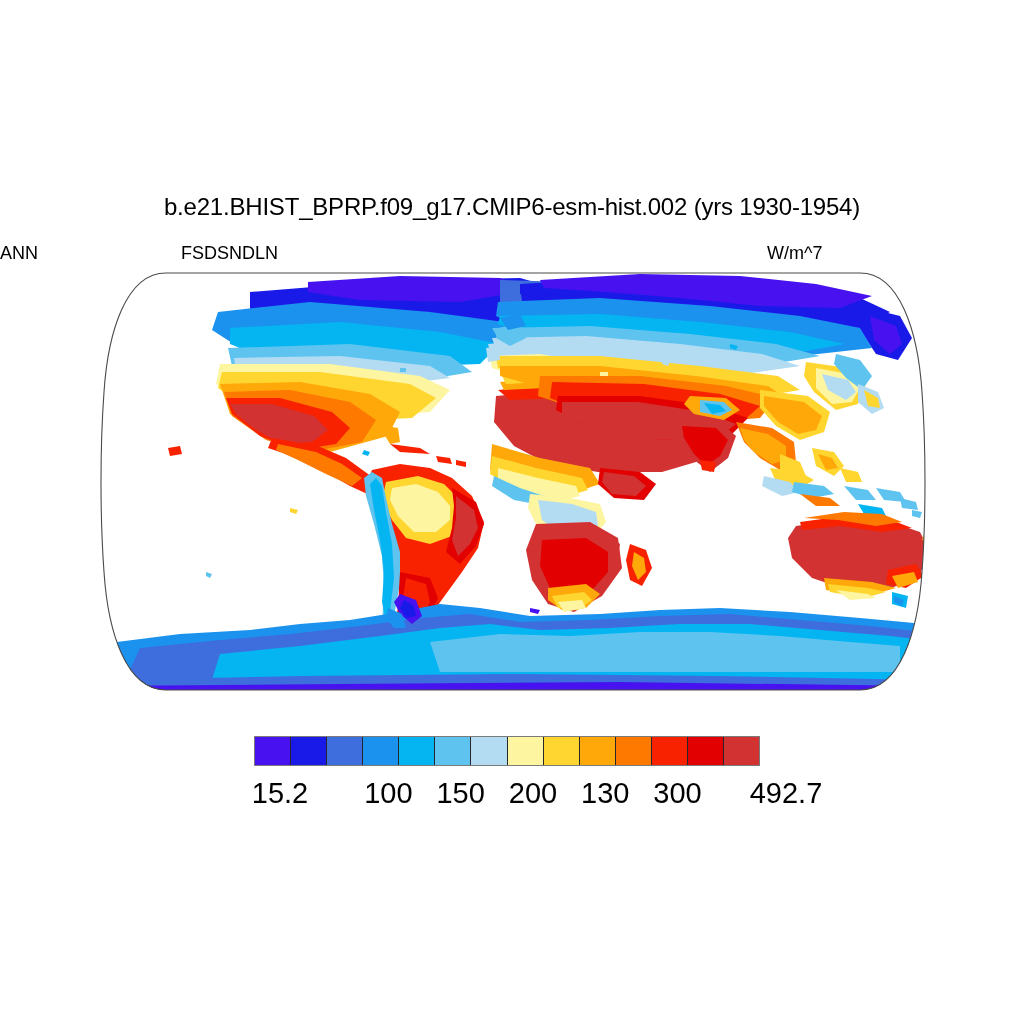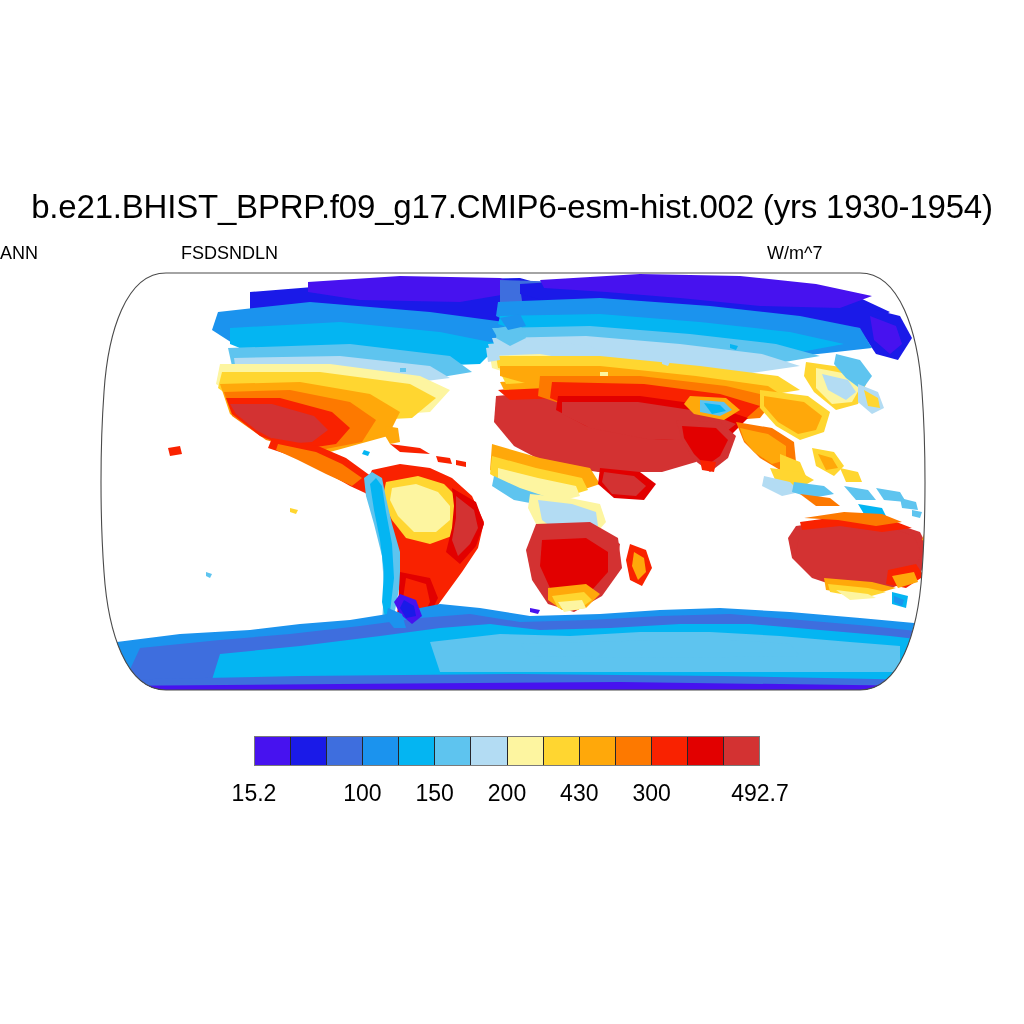--- a/index.html
+++ b/index.html
@@ -6,40 +6,40 @@
   body{
     width:1024px;height:1024px;background:#ffffff;
     font-family:"Liberation Sans",sans-serif;
     color:#000000;overflow:hidden;position:relative;
   }
   #fig{position:absolute;left:0;top:0;width:1024px;height:1024px;}
 
   
   .title{
     position:absolute;left:0;top:192px;width:1024px;
-    text-align:center;font-size:33px;line-height:30px;
+    text-align:center;font-size:24px;line-height:30px;
     letter-spacing:-0.2px;white-space:nowrap;
   }
   .subrow{position:absolute;top:240px;height:26px;font-size:18px;line-height:26px;white-space:nowrap;}
   .sub-left{left:181px;}
   .sub-mid{left:0;width:1024px;text-align:left;}
   .sub-right{left:767px;}
 
   
   .mapwrap{position:absolute;left:100px;top:272px;width:826px;height:419px;}
   .mapwrap svg{display:block;width:826px;height:419px;}
 
   
   .cbar{position:absolute;left:254px;top:736px;width:506px;height:30px;
         display:flex;box-sizing:border-box;border:1px solid #7a7a7a;}
   .cbar .cell{flex:1 1 0;height:100%;border-right:1px solid #26262b;box-sizing:border-box;}
   .cbar .cell:last-child{border-right:none;}
   .cblabels{position:absolute;left:0;top:778px;width:1024px;height:30px;}
-  .cblabels span{position:absolute;top:0;font-size:23px;line-height:30px;
-                 transform:translateX(-50%);white-space:nowrap;}
+  .cblabels span{position:absolute;top:0;font-size:29px;line-height:30px;
+                 transform:translateX(-50%);white-space:nowrap;margin-left:26px;}
 </style>
 </head>
 <body>
 
 <div id="fig">
 
   <div class="title">b.e21.BHIST_BPRP.f09_g17.CMIP6-esm-hist.002 (yrs 1930-1954)</div>
 
   <div class="subrow sub-left">FSDSNDLN</div>
   <div class="subrow sub-mid">ANN</div>
@@ -273,17 +273,17 @@
     <div class="cell" style="background: rgb(249, 34, 0);"></div>
     <div class="cell" style="background: rgb(226, 0, 0);"></div>
     <div class="cell" style="background: rgb(211, 50, 50);"></div>
   </div>
 
   <div class="cblabels">
       <span style="left: 254px;">15.2</span>
       <span style="left: 362.436px; text-align: right;">100</span>
       <span style="left: 434.693px;">150</span>
       <span style="left: 507px;">200</span>
-      <span style="left: 579.307px;">430</span>
+      <span style="left: 579.307px;">130</span>
       <span style="left: 651.564px;">300</span>
       <span style="left: 760px;">492.7</span>
     </div>
 </div>
 
 </body></html>

